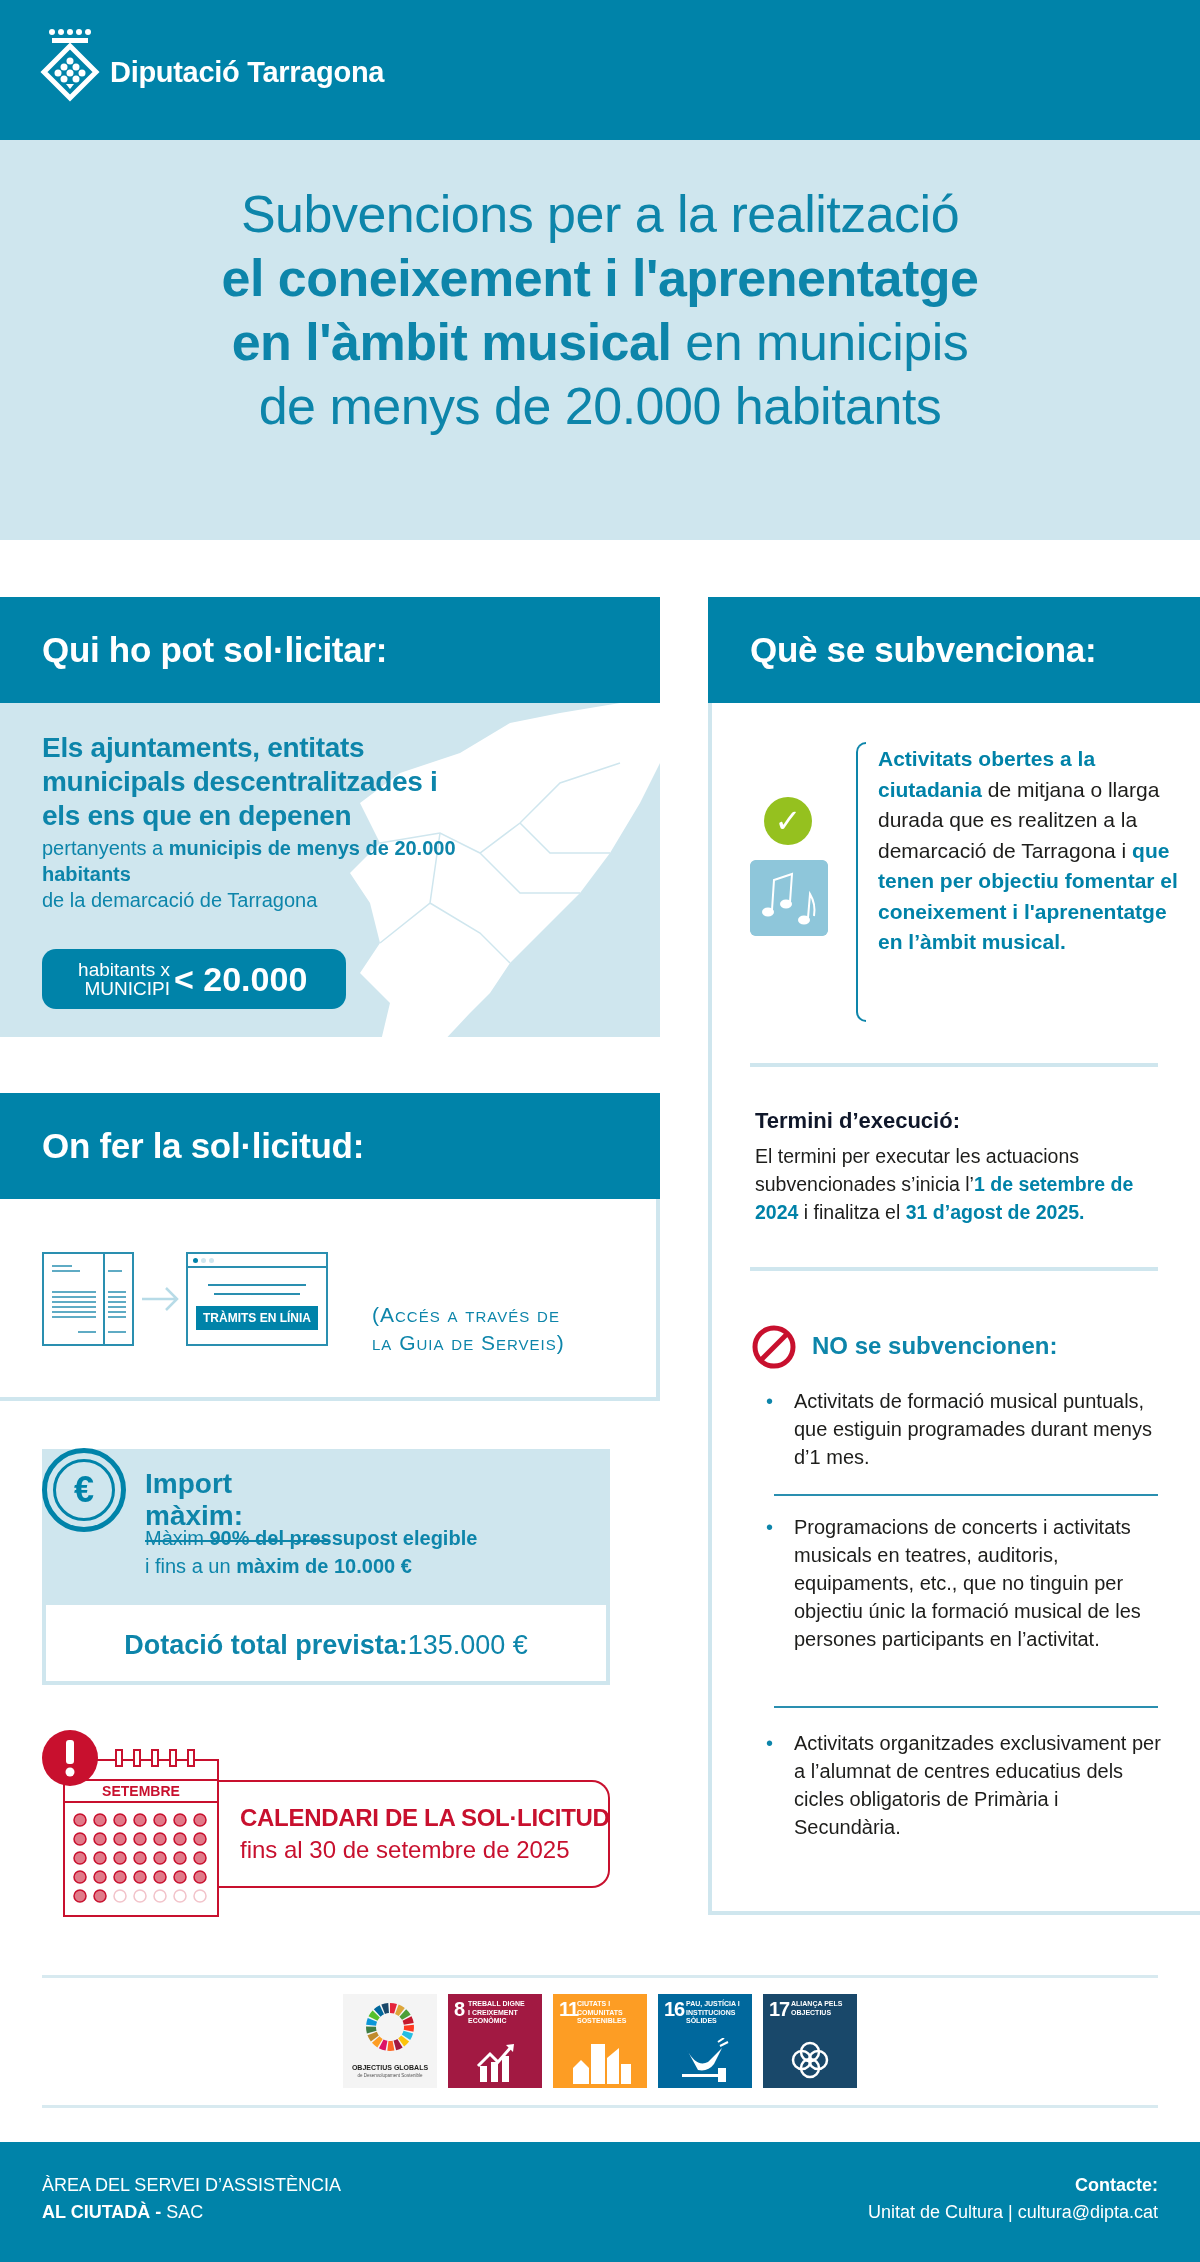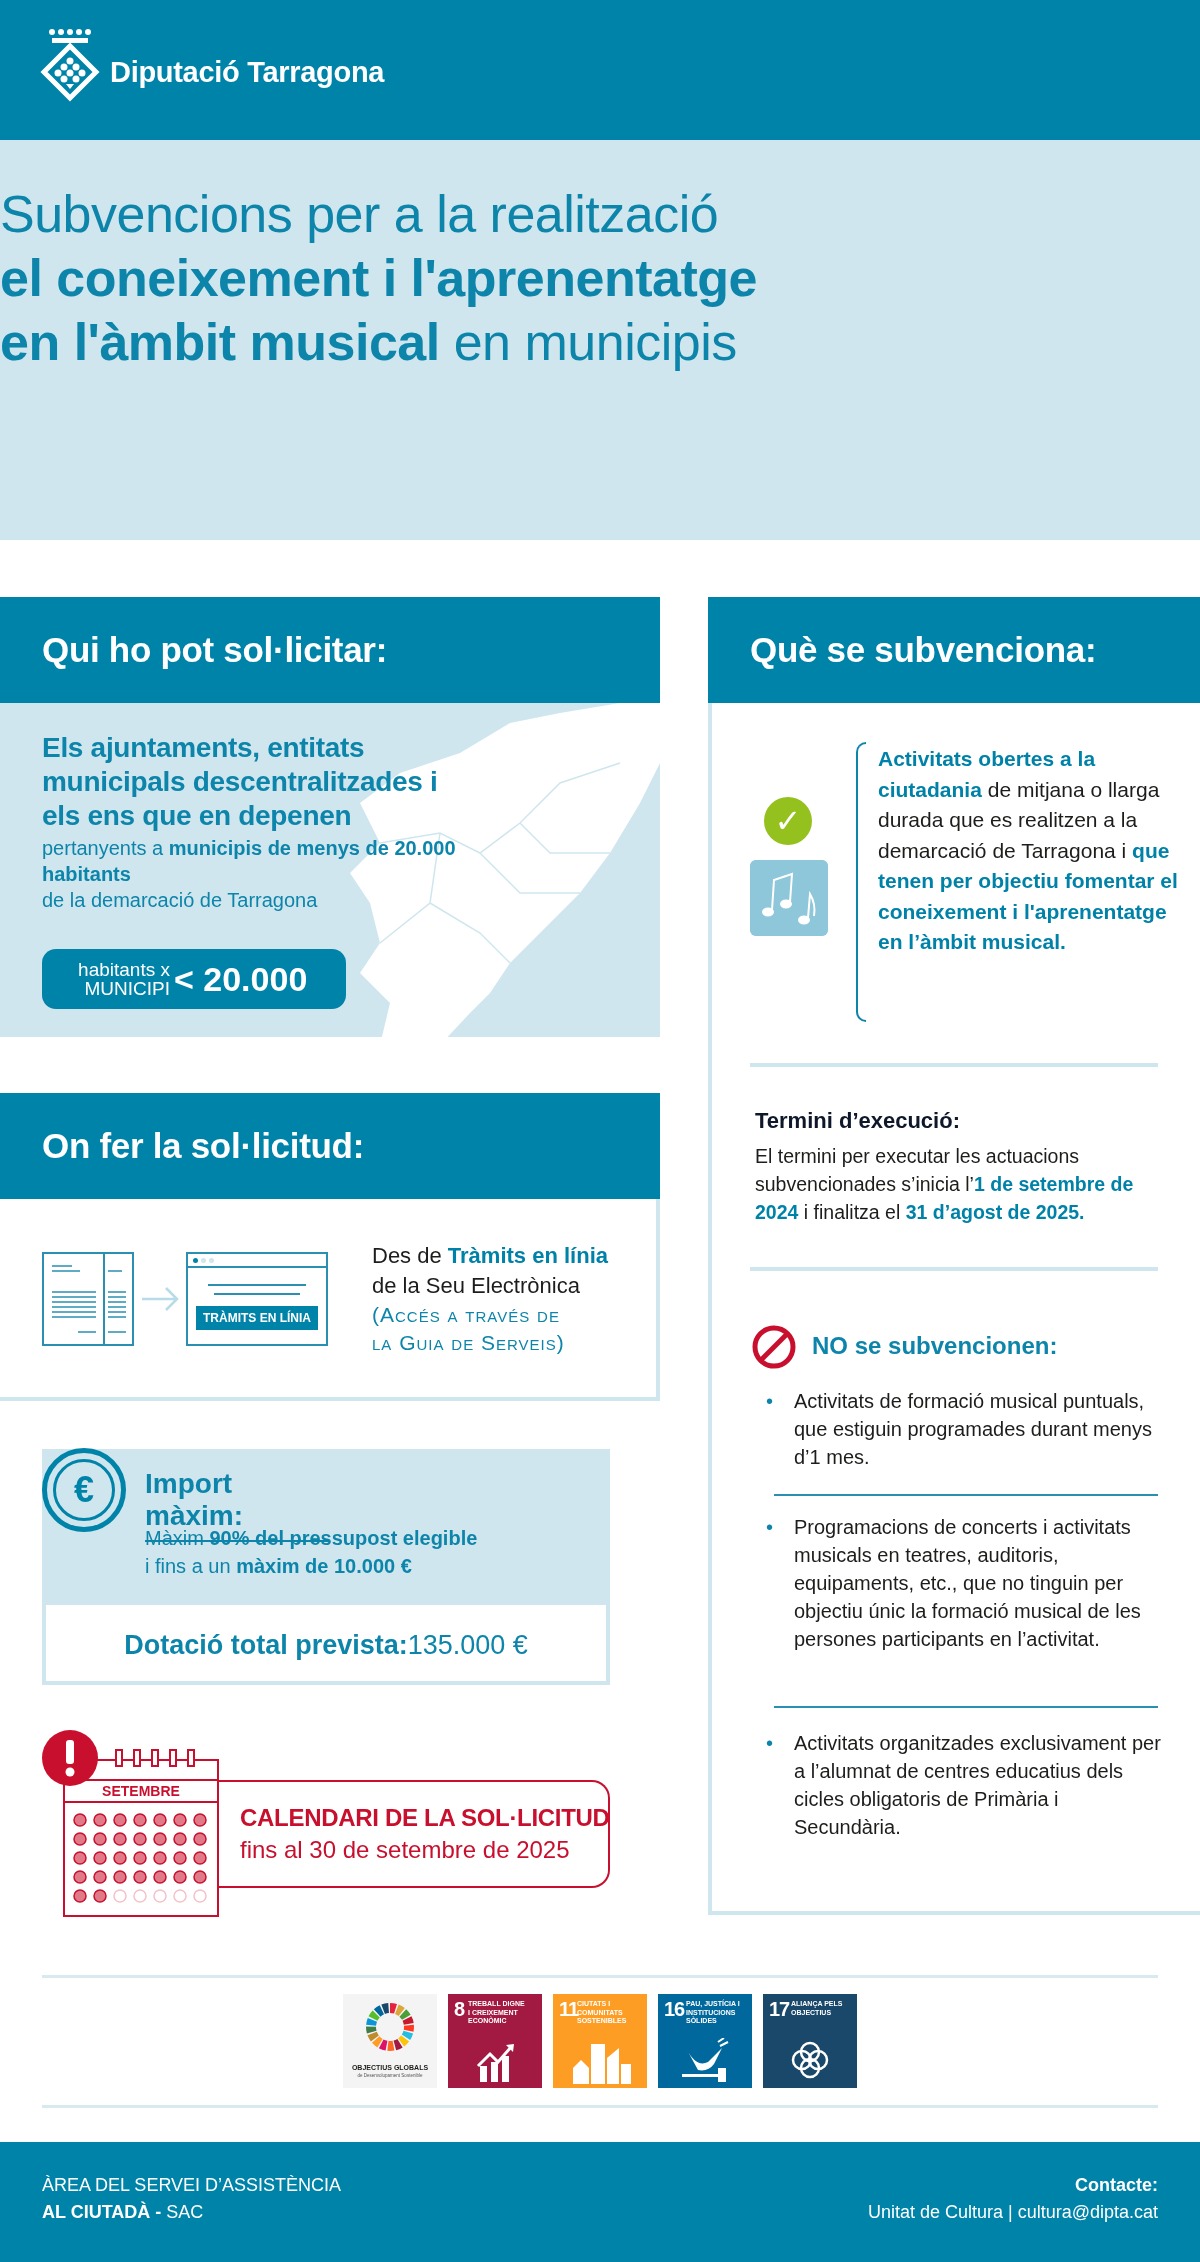--- a/index.html
+++ b/index.html
@@ -9,21 +9,21 @@
   .blue { color: #0082a8; }
   b, .b { font-weight: bold; }
 
   
   #header { left: 0; top: 0; width: 1200px; height: 140px; background: #0083a9; }
   #logo-mark { left: 40px; top: 28px; width: 60px; height: 76px; }
   #logo-text { left: 110px; top: 56px; color: #fff; font-size: 29px; font-weight: bold; letter-spacing: -0.3px; }
 
   
   #hero { left: 0; top: 140px; width: 1200px; height: 400px; background: #cfe6ee; }
-  #hero-title { left: 0; top: 182px; width: 1200px; text-align: left; color: #0d85aa; font-size: 52px; line-height: 64px; letter-spacing: -0.5px; }
+  #hero-title { left: 0; top: 182px; width: 1200px; text-align: center; color: #0d85aa; font-size: 52px; line-height: 64px; letter-spacing: -0.5px; }
   #hero-title .b { font-weight: bold; }
 
   
   .sec-head { background: #0083a9; color: #fff; font-size: 35px; font-weight: bold; padding-left: 42px; display: flex; align-items: center; letter-spacing: -0.3px; }
 
   
   #qui-head { left: 0; top: 597px; width: 660px; height: 106px; }
   #qui-body { left: 0; top: 703px; width: 660px; height: 334px; background: #cfe6ee; overflow: hidden; }
   #qui-map { left: 320px; top: 0; width: 340px; height: 342px; }
   #qui-main { left: 42px; top: 28px; width: 440px; font-size: 28px; line-height: 34px; font-weight: bold; color: #0d85aa; letter-spacing: -0.3px; }
@@ -122,20 +122,21 @@
     <circle cx="36" cy="51" r="3.5" fill="#fff"></circle>
     <path d="M26 56 L34 56 L30 61 Z" fill="#fff"></path>
 </svg>
 <div id="logo-text" class="abs">Diputació Tarragona</div>
 
 <div id="hero" class="abs"></div>
 <div id="hero-title" class="abs">
   <div><span>Subvencions per a la realització</span></div>
   <div><span class="b">el coneixement i l'aprenentatge</span></div>
   <div><span class="b">en l'àmbit musical</span><span> en municipis</span></div>
+  <div><span>de menys de 20.000 habitants</span></div>
 </div>
 
 <div id="qui-head" class="abs sec-head">Qui ho pot sol·licitar:</div>
 <div id="qui-body" class="abs">
   <svg id="qui-map" class="abs" viewBox="0 0 340 342">
     <path d="M300 0 L340 0 L340 60 L320 100 L290 150 L260 190 L220 230 L190 260 L170 290 L150 310 L120 342 L60 342 L70 300 L40 270 L60 240 L50 200 L30 170 L60 140 L40 100 L80 70 L140 50 L190 20 L240 10 Z" fill="#ffffff"></path>
     <path d="M60 140 L120 130 L160 150 L200 120 L240 80 L300 60 M120 130 L110 200 L60 240 M110 200 L160 230 L190 260 M160 150 L200 190 L260 190 M200 120 L230 150 L290 150" fill="none" stroke="#cfe6ee" stroke-width="1.5"></path>
   </svg>
   <div id="qui-main" class="abs">Els ajuntaments, entitats municipals descentralitzades i els ens que en depenen</div>
   <div id="qui-sub" class="abs">
@@ -178,24 +179,20 @@
   </svg>
   <div id="browser-icon" class="abs">
     <div class="bar">
       <span class="dot" style="left:5px;background:#0083a9"></span>
       <span class="dot" style="left:13px"></span>
       <span class="dot" style="left:21px"></span>
     </div>
     <div class="l1"></div>
     <div class="l2"></div>
     <div id="browser-btn">TRÀMITS EN LÍNIA</div>
-  </div>
-  <div id="on-text1" class="abs">
-    <span>Des de </span><b class="blue">Tràmits en línia</b><br>
-    <span>de la Seu Electrònica</span>
   </div>
   <div id="on-text2" class="abs">
     <span>(Accés a través de</span><br>
     <span>la Guia de Serveis)</span>
   </div>
 </div>
 
 <div id="imp-box" class="abs"></div>
 <div id="imp-top" class="abs"></div>
 <div id="euro-icon" class="abs">

